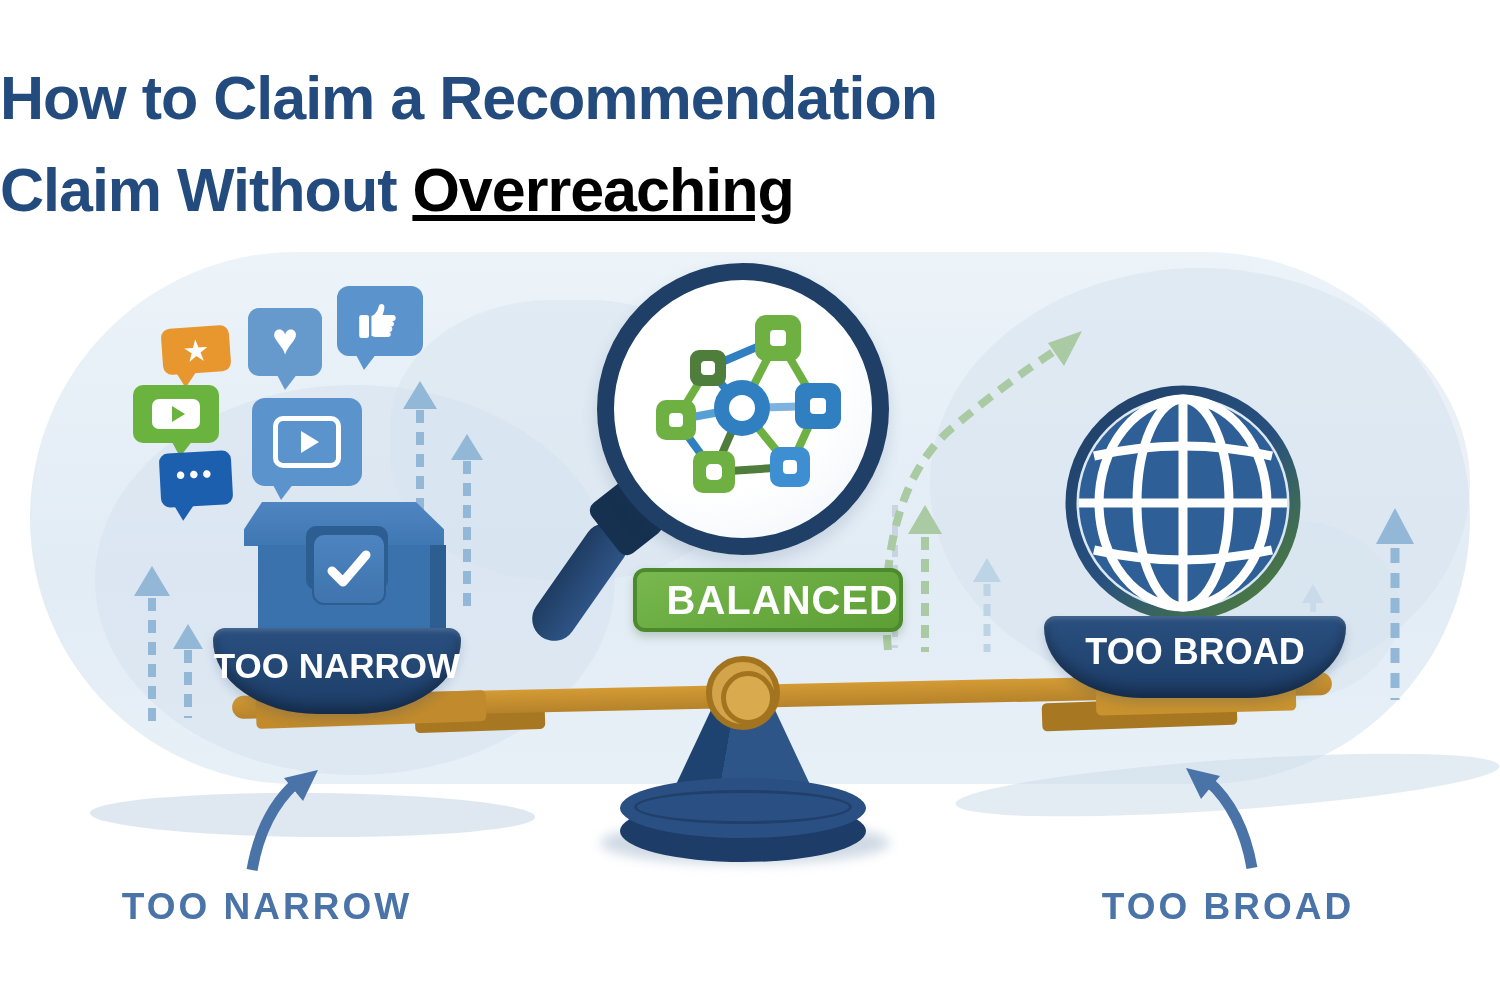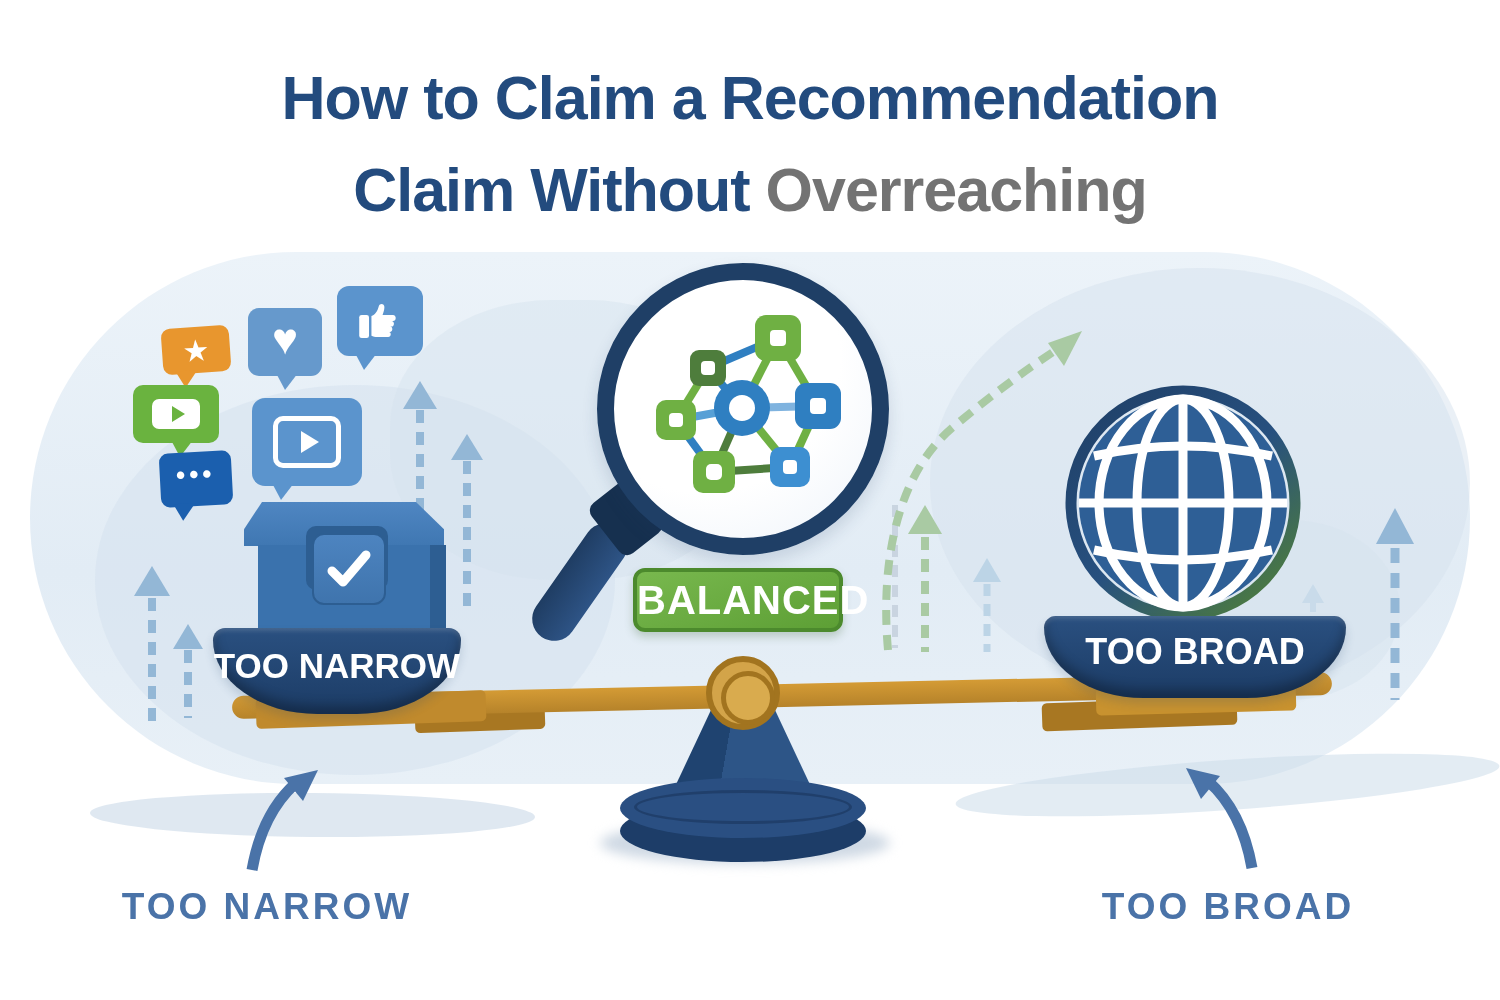--- a/index.html
+++ b/index.html
@@ -13,23 +13,23 @@
   .map-shape{background:#d5e2ee;opacity:.55;z-index:1;border-radius:50%;}
   .map1{left:95px;top:385px;width:520px;height:390px;}
   .map2{left:390px;top:300px;width:360px;height:280px;border-radius:45%;opacity:.45;}
   .map3{left:930px;top:268px;width:540px;height:430px;opacity:.5;}
   .map4{left:1180px;top:520px;width:220px;height:180px;opacity:.45;}
   .swoosh{border-radius:50%;z-index:1;}
   .swoosh-left{left:90px;top:793px;width:445px;height:44px;background:#c9d9e8;opacity:.6;transform:rotate(.5deg);}
   .swoosh-right{left:955px;top:760px;width:545px;height:50px;background:#ccdcea;opacity:.55;transform:rotate(-4deg);}
 
   
-  .title{left:0;right:0;top:52px;text-align:center;z-index:10;
+  .title{left:0;right:0;top:52px;z-index:10;
     font-weight:bold;font-size:61px;line-height:92px;letter-spacing:-1px;color:#234b7e;}
-  .title .hl{color:#737373;}
+  .title .hl{color:#000000;text-decoration:underline;}
 
   
   .bubble{z-index:4;display:flex;align-items:center;justify-content:center;color:#fff;}
   .bubble:after{content:"";position:absolute;bottom:-14px;border-left:9px solid transparent;
     border-right:13px solid transparent;border-top:17px solid #000;}
   .b-star{left:162px;top:327px;width:68px;height:46px;background:#e8962e;border-radius:9px;transform:rotate(-4deg);font-size:30px;}
   .b-star:after{left:12px;border-top-color:#e8962e;}
   .b-heart{left:248px;top:308px;width:74px;height:68px;background:#6699cc;border-radius:11px;font-size:44px;}
   .b-heart:after{left:28px;border-top-color:#6699cc;}
   .b-thumb{left:337px;top:286px;width:86px;height:70px;background:#5b94cd;border-radius:12px;}
@@ -78,23 +78,23 @@
   .pivot:after{content:"";position:absolute;left:9px;top:9px;width:44px;height:44px;border-radius:50%;
     background:#d9ab4e;border:5px solid #a2741f;}
   .pan{z-index:6;background:linear-gradient(180deg,#2a5080,#1c3c66);
     border-radius:14px 14px 120px 120px / 14px 14px 85px 85px;
     box-shadow:inset 0 -8px 12px rgba(0,0,0,.28), inset 0 3px 4px rgba(255,255,255,.15), 0 6px 10px rgba(40,70,110,.18);
     display:flex;align-items:center;justify-content:center;color:#fff;font-weight:bold;}
   .pan-left{left:213px;top:628px;width:248px;height:86px;font-size:35px;letter-spacing:0px;padding-bottom:10px;box-sizing:border-box;}
   .pan-right{left:1044px;top:616px;width:302px;height:82px;font-size:36px;padding-bottom:10px;box-sizing:border-box;}
 
   
-  .badge{left:633px;top:568px;width:210px;height:64px;z-index:9;border-radius:12px;box-sizing:border-box;
+  .badge{left:633px;top:568px;width:270px;height:64px;z-index:9;border-radius:12px;box-sizing:border-box;
     background:linear-gradient(160deg,#78b84e,#5d9f35);border:4px solid #4c8a2d;
-    display:flex;align-items:center;justify-content:flex-start;color:#fff;font-weight:bold;font-size:40px;letter-spacing:1px;
+    display:flex;align-items:center;justify-content:flex-end;color:#fff;font-weight:bold;font-size:40px;letter-spacing:1px;
     box-shadow:0 5px 8px rgba(60,100,50,.25);}
 
   
   .mag-handle{left:513px;top:560px;width:134px;height:44px;border-radius:22px;z-index:6;
     background:linear-gradient(180deg,#2e5486,#1f3d63);transform:rotate(125deg);}
   .mag-collar{left:594px;top:492px;width:64px;height:52px;border-radius:10px;background:#16304f;transform:rotate(52deg);z-index:6;}
   .lens{left:597px;top:263px;width:292px;height:292px;border-radius:50%;z-index:7;box-sizing:border-box;
     border:17px solid #1f3f66;background:radial-gradient(circle at 35% 30%,#ffffff 55%,#edf3fa 100%);
     box-shadow:0 8px 16px rgba(31,63,102,.15);}
   .net{left:620px;top:290px;z-index:8;}

